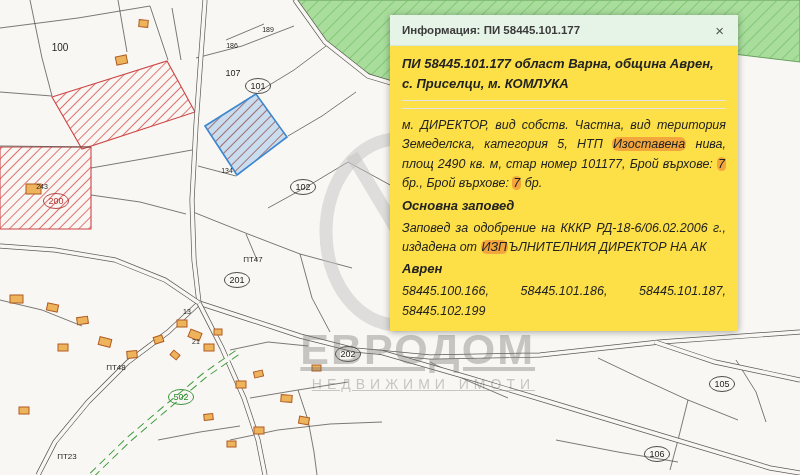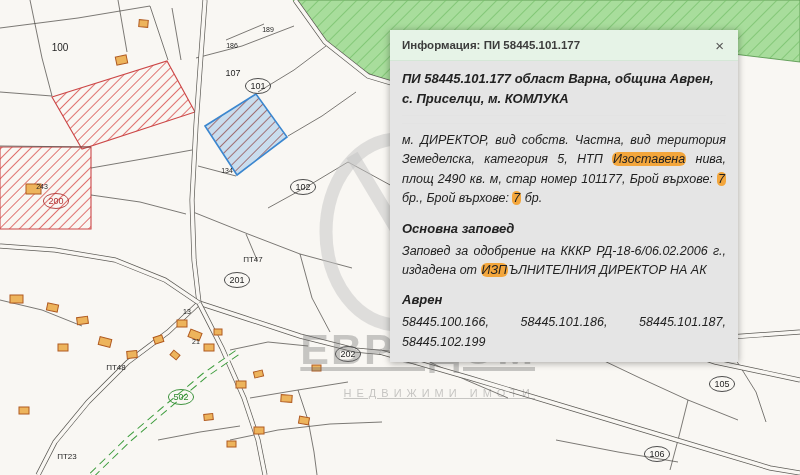--- a/index.html
+++ b/index.html
@@ -3,34 +3,34 @@
 <meta charset="utf-8">
 <style>
   html,body{margin:0;padding:0;}
   .screen{position:relative;width:800px;height:475px;overflow:hidden;background:#f9f7f3;
           font-family:"Liberation Sans",sans-serif;}
   #map-svg{position:absolute;left:0;top:0;}
   #map-svg text{font-family:"Liberation Sans",sans-serif;}
   .watermark{position:absolute;left:260px;top:328px;width:275px;text-align:right;
              color:rgba(115,115,115,.38);pointer-events:none;text-decoration:underline;}
   .wm1{font-size:43px;font-weight:bold;letter-spacing:2px;line-height:1;}
-  .wm2{font-size:11px;letter-spacing:5px;margin-top:16px;}
-  .info-panel{position:absolute;left:390px;top:30px;width:348px;background:#e5e5e5;
+  .wm2{font-size:14px;letter-spacing:5px;margin-top:5px;}
+  .info-panel{position:absolute;left:390px;top:15px;width:348px;background:#fde047;
               box-shadow:0 1px 7px rgba(0,0,0,.35);font-size:12.5px;color:#222;}
   .panel-header{height:30px;background:#e6f3e7;display:flex;align-items:center;
                 justify-content:space-between;padding:0 12px;font-weight:bold;
                 font-size:11.5px;color:#3c3c3c;border-bottom:1px solid #d5e7d7;}
   .close-button{background:none;border:none;font-size:15px;color:#555;cursor:pointer;
                 line-height:1;padding:0 2px;}
   .panel-body{padding:8px 12px 10px;font-style:italic;}
   .p-title{font-weight:bold;font-size:13px;line-height:1.5;}
   .panel-body hr{border:none;border-top:1px solid #e3e3e3;margin:7px 0;}
   .add-link{color:#2e8b57;font-size:12.5px;text-decoration:none;display:inline-block;cursor:pointer;}
   .p-details{margin:6px 0 0;line-height:1.55;text-align:justify;}
-  .sec-h{font-weight:bold;font-size:13px;margin-top:12px;}
+  .sec-h{font-weight:bold;font-size:13px;margin-top:4px;}
   .hl{background:#f3a63c;color:#222;padding:0 1px;border-radius:6px;}
 </style>
 </head>
 <body>
 
 <div class="screen">
 
   <svg id="map-svg" width="800" height="475" viewBox="0 0 800 475">
     <defs>
       <pattern id="redHatch" width="7" height="7" patternUnits="userSpaceOnUse" patternTransform="rotate(45)">

